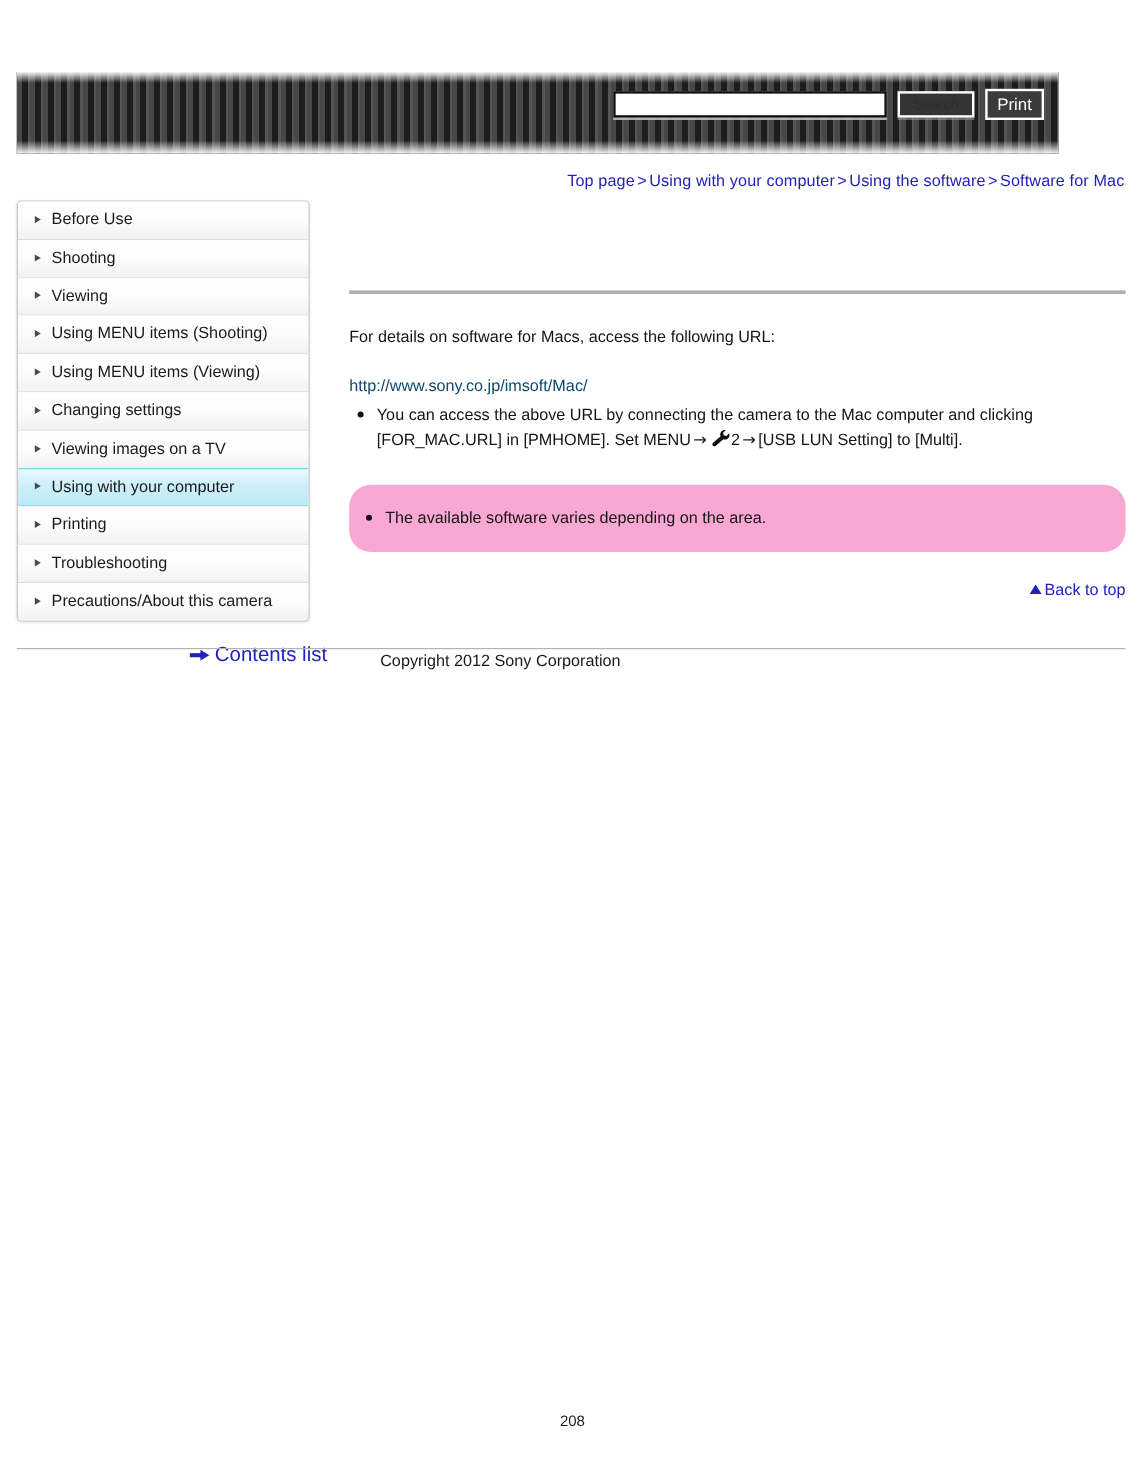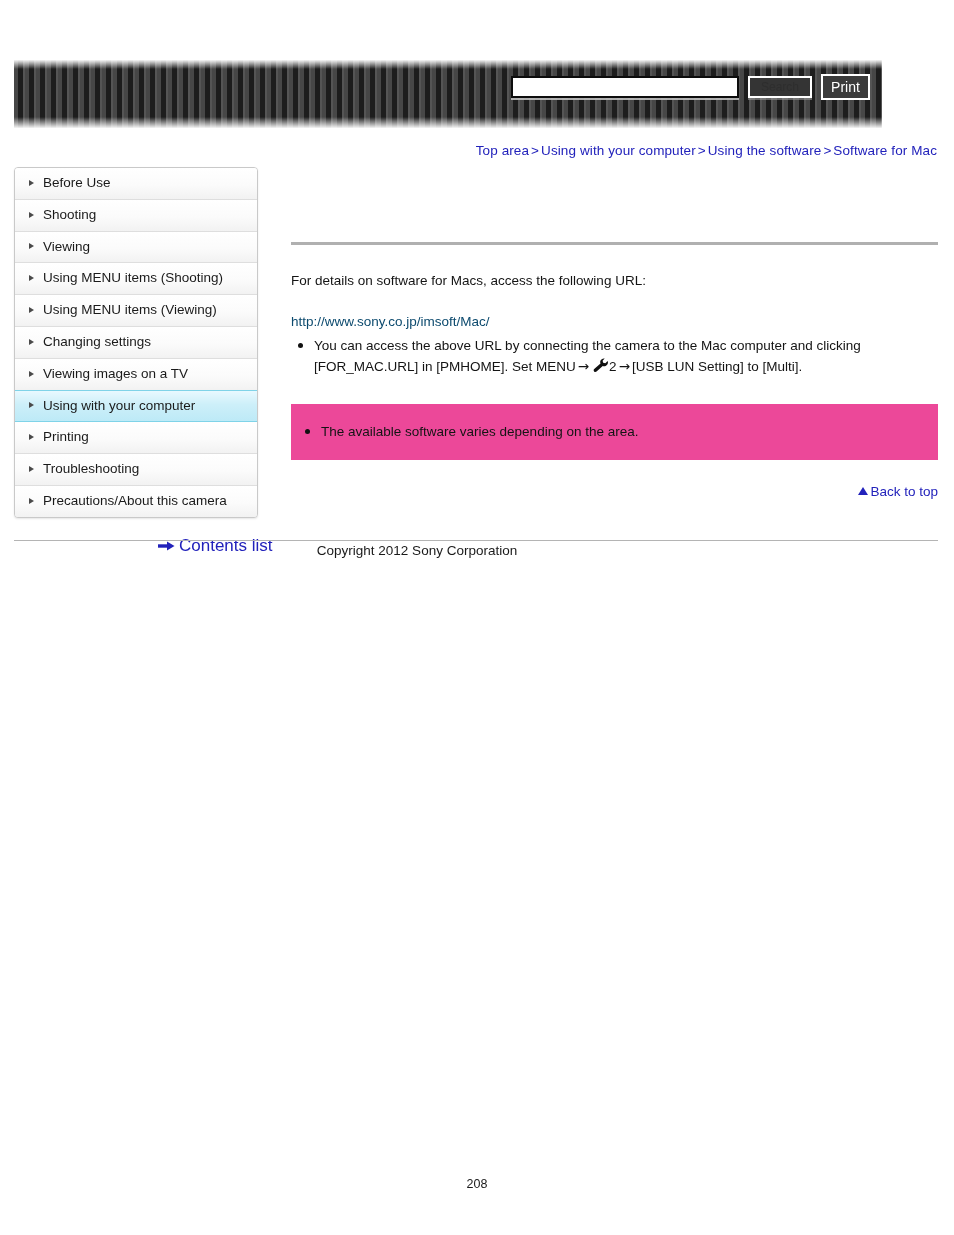--- a/index.html
+++ b/index.html
@@ -247,22 +247,23 @@
     display: inline-block;
     vertical-align: -2px;
     margin: 0 0 0 2px;
   }
 
   
   .note-box {
     margin-top: 25px;
     width: 647px;
     box-sizing: border-box;
-    background: #ec4899;
+    background: #f9a8d4;
     padding: 19px 0 19px 0;
+    border-radius: 18px;
   }
   .note-box ul {
     margin: 0;
     padding: 0;
     list-style: none;
   }
   .note-box li {
     position: relative;
     padding-left: 30px;
     font-size: 13.5px;
@@ -317,21 +318,21 @@
 
 <div class="header-banner">
   <div class="header-controls">
     <input class="search-input" type="text" placeholder="" style="">
     <button class="search-button">Search</button>
     <button class="print-button">Print</button>
   </div>
 </div>
 
 <div class="breadcrumb">
-  <a>Top area</a><span class="sep">&gt;</span><a>Using with your computer</a><span class="sep">&gt;</span><a>Using the software</a><span class="sep">&gt;</span><a>Software for Mac</a>
+  <a>Top page</a><span class="sep">&gt;</span><a>Using with your computer</a><span class="sep">&gt;</span><a>Using the software</a><span class="sep">&gt;</span><a>Software for Mac</a>
 </div>
 
 <nav class="sidebar">
   <div class="nav-item">
     <span>Before Use</span>
   </div>
   <div class="nav-item">
     <span>Shooting</span>
   </div>
   <div class="nav-item">

